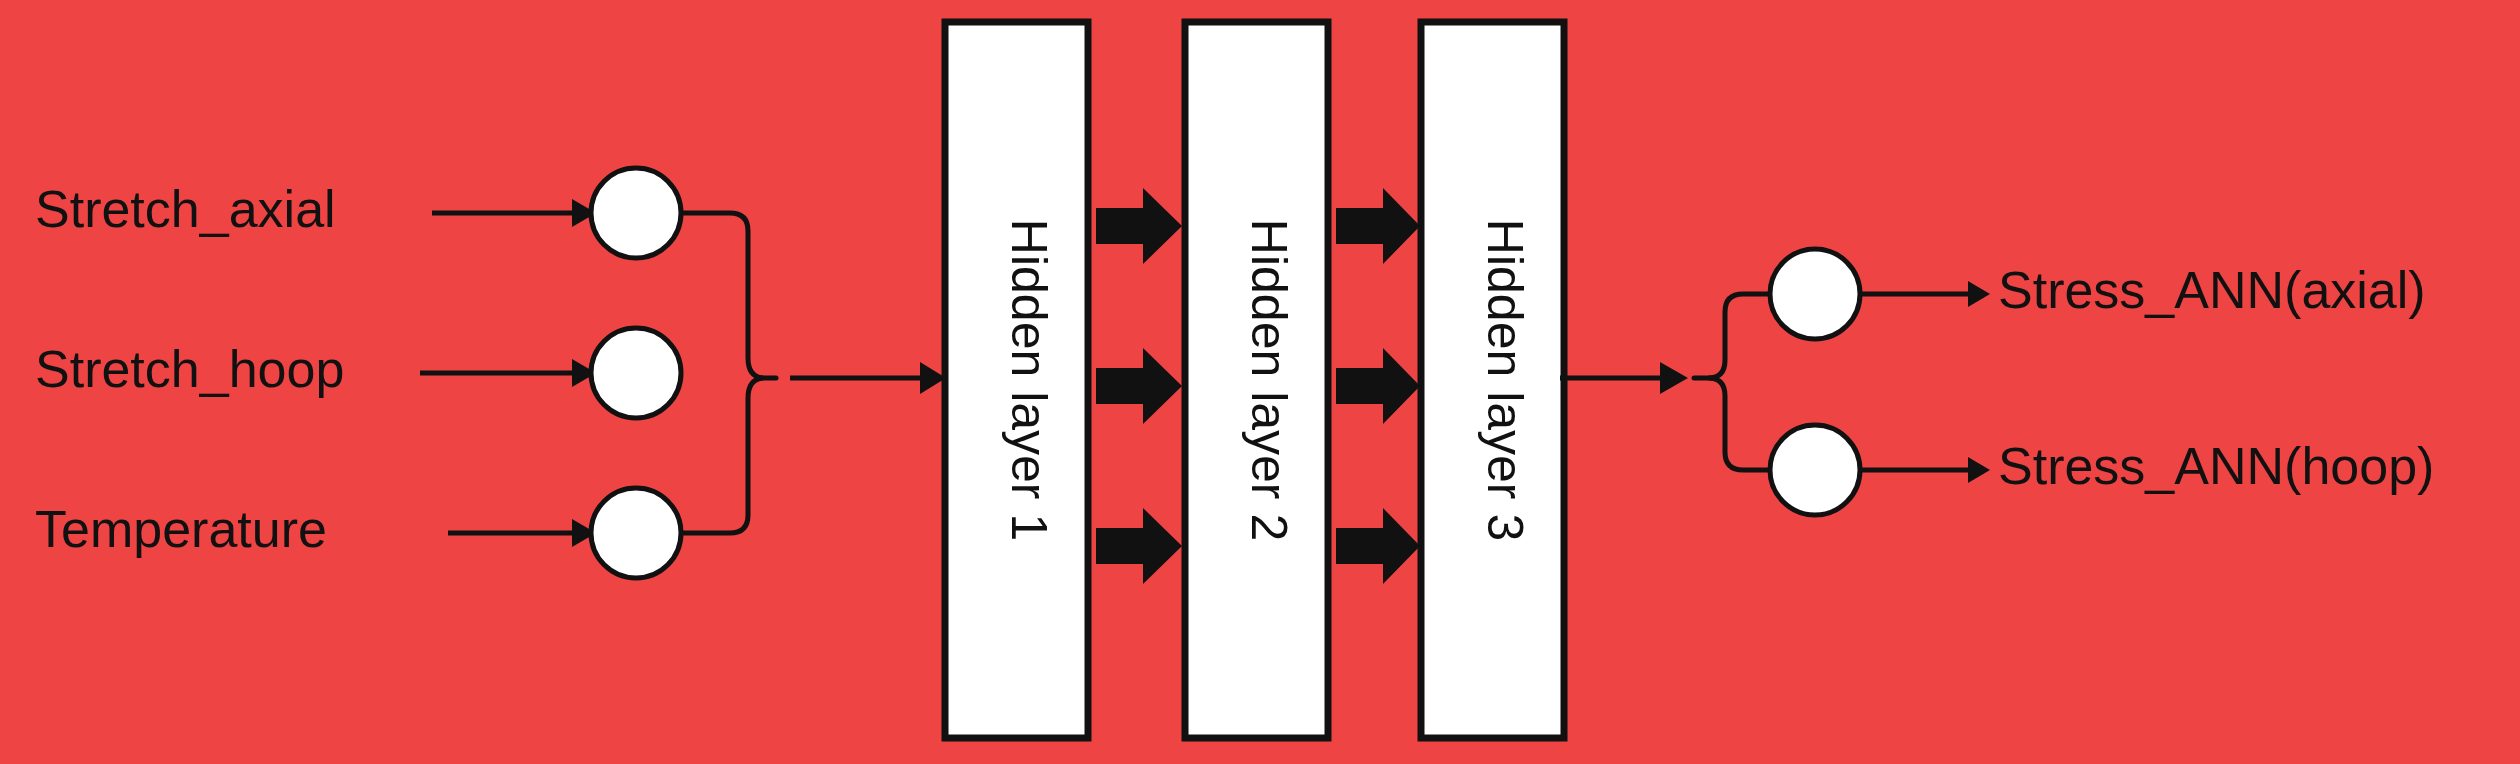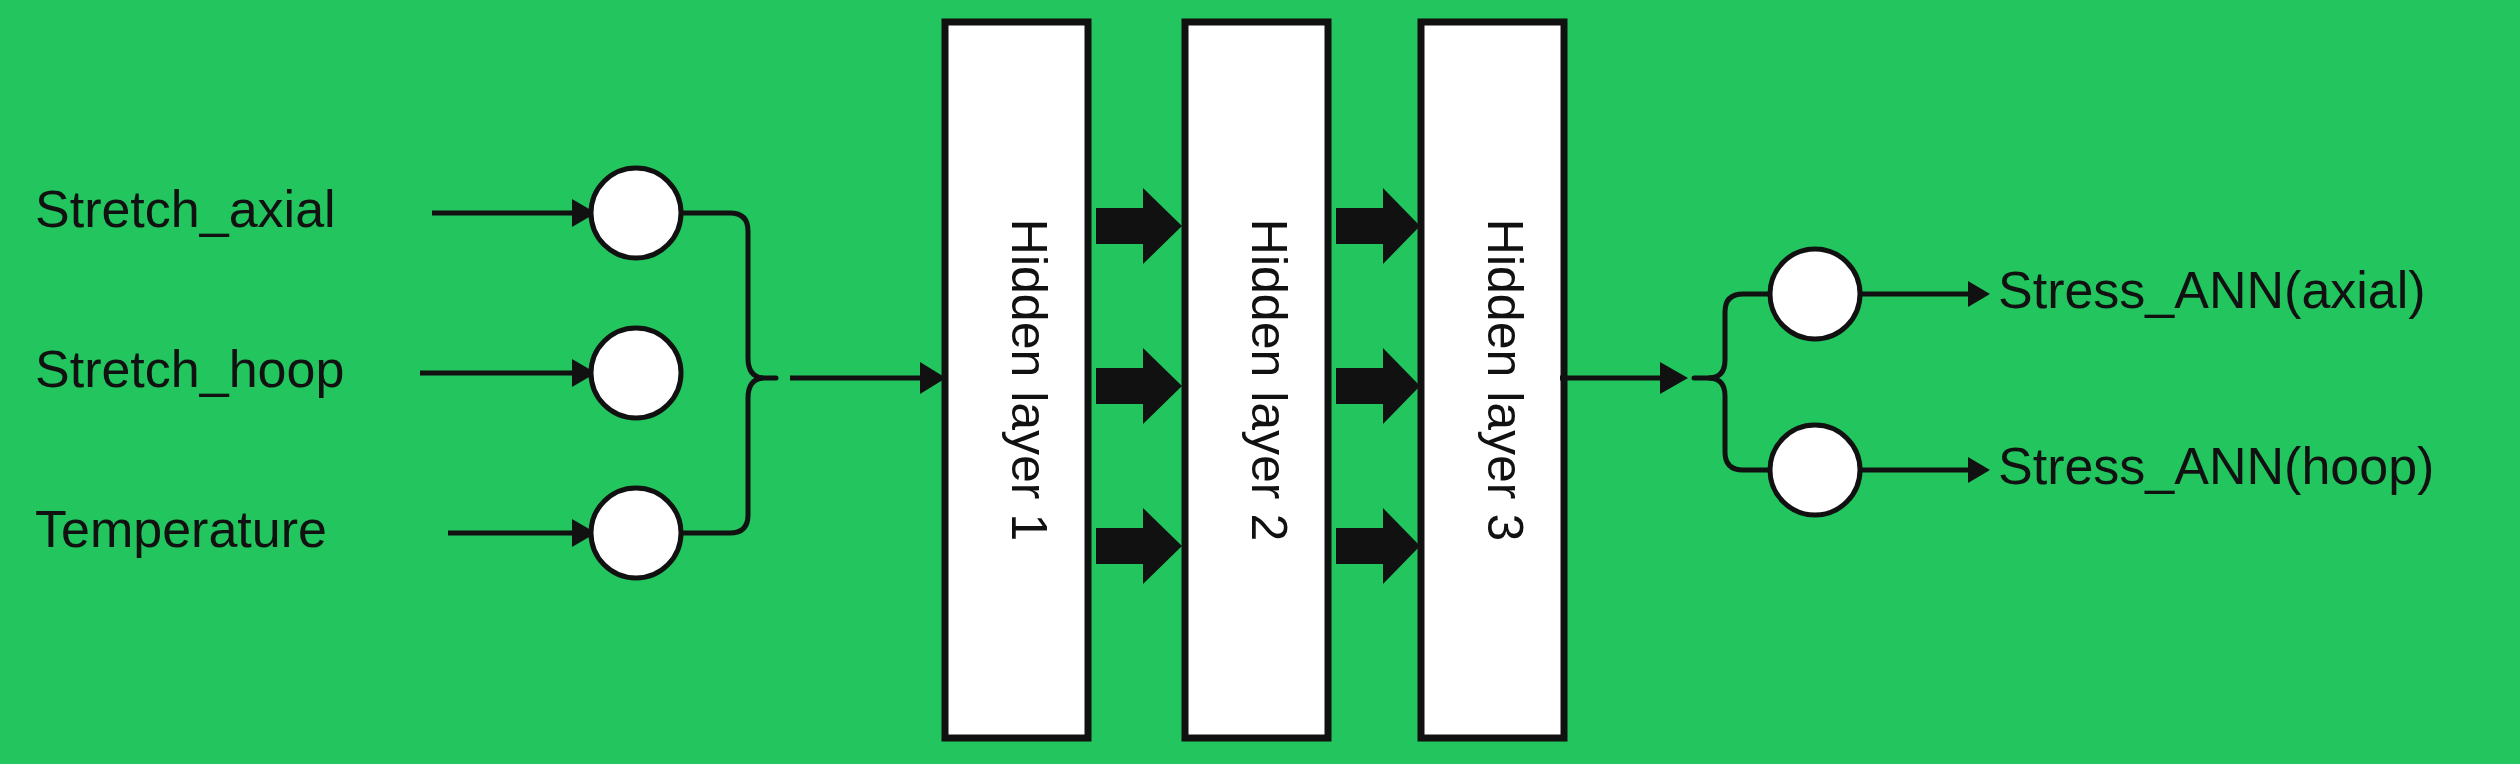--- a/index.html
+++ b/index.html
@@ -8,21 +8,21 @@
     padding: 0;
     background: #ffffff;
   }
   body {
     font-family: "Liberation Sans", sans-serif;
   }
   #diagram-root {
     position: relative;
     width: 2520px;
     height: 764px;
-    background: #22c55e;
+    background: #ef4444;
     overflow: hidden;
   }
   #diagram-svg {
     position: absolute;
     left: 0;
     top: 0;
     width: 2520px;
     height: 764px;
     display: block;
   }

